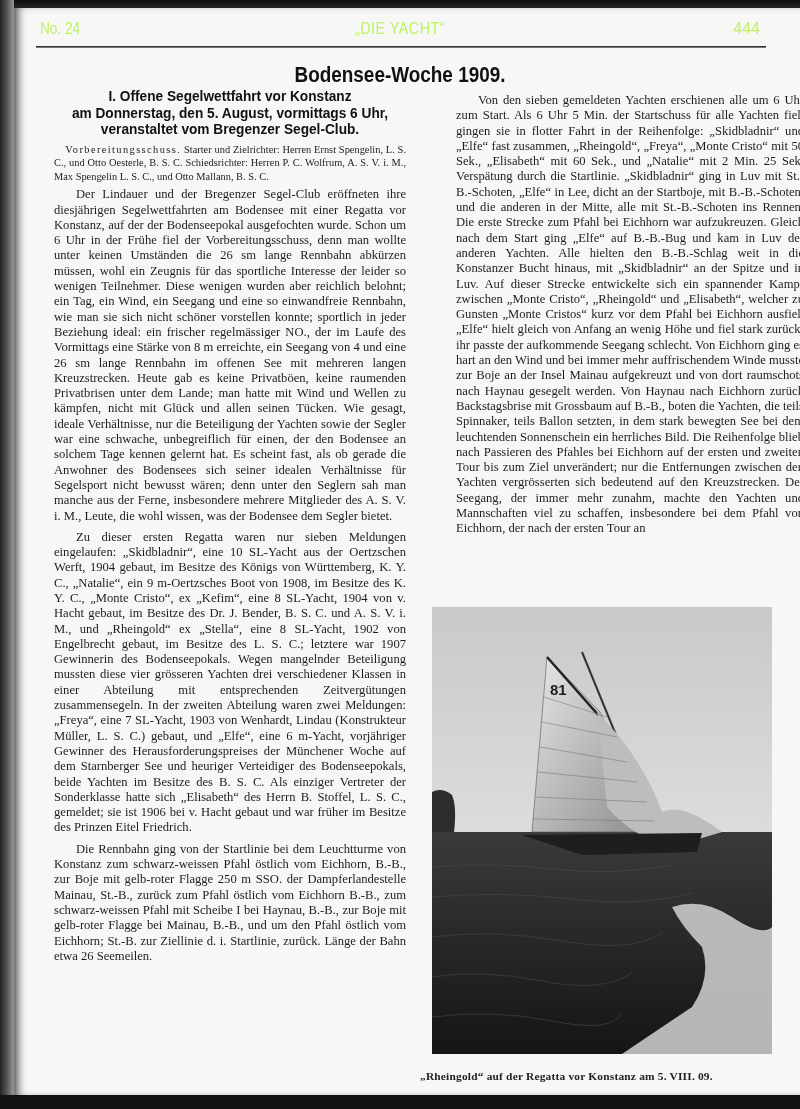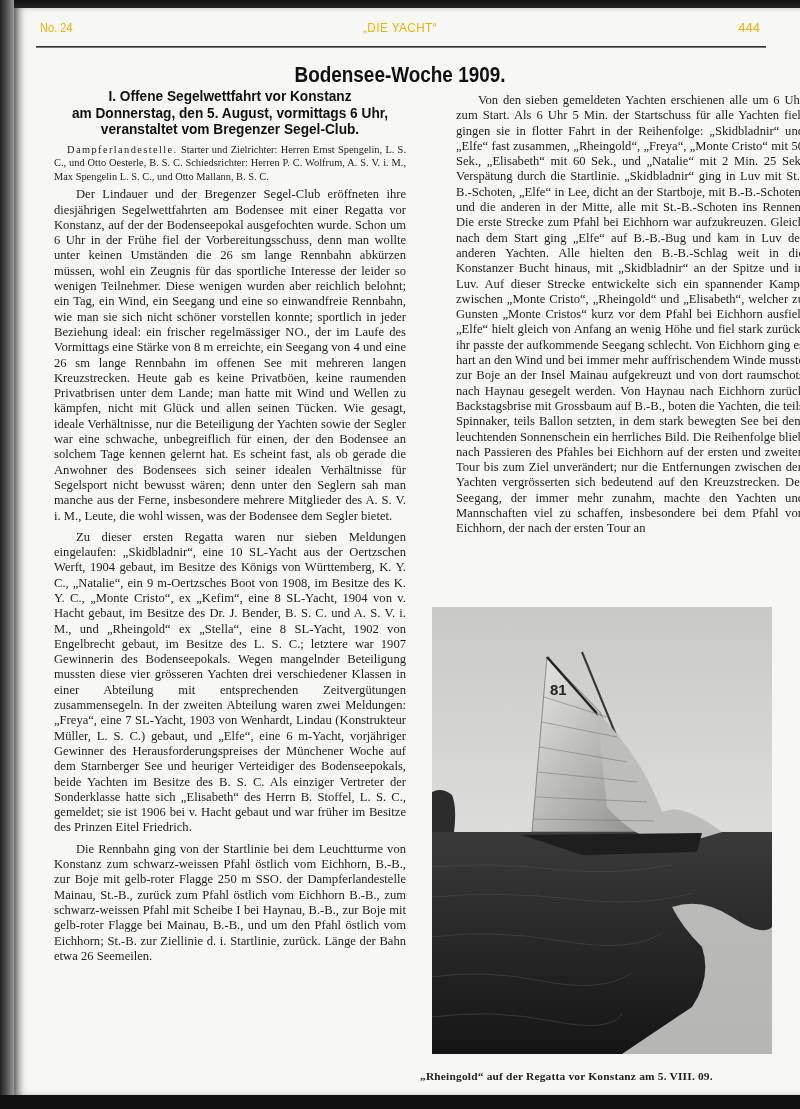--- a/index.html
+++ b/index.html
@@ -24,21 +24,21 @@
     position: absolute; left: 0; top: 1095px; width: 800px; height: 14px;
     background: #111;
   }
   .left-edge {
     position: absolute; left: 0; top: 0; width: 14px; height: 1109px;
     background: linear-gradient(90deg, #222 0%, #555 50%, #999 100%);
   }
   .running-head {
     position: absolute; top: 20px; left: 40px; width: 720px; height: 24px;
     font-family: "Liberation Sans", "DejaVu Sans", sans-serif;
-    font-size: 13px; color: #eab308;
+    font-size: 16px; color: #bef264;
   }
   .running-head .no { position: absolute; left: 0; top: 0; transform: scaleX(0.85); transform-origin: left; }
   .running-head .mag { position: absolute; left: 0; right: 0; text-align: center; top: 0; letter-spacing: 0.5px; transform: scaleX(0.9); }
   .running-head .pg { position: absolute; right: 0; top: 0; }
   .head-rule {
     position: absolute; top: 46px; left: 36px; width: 730px; height: 1px;
     background: #333; border-bottom: 0.5px solid #777;
   }
   .main-title {
     position: absolute; top: 62px; left: 0; width: 800px; text-align: center;
@@ -94,21 +94,21 @@
 
 <div class="main-title">Bodensee-Woche 1909.</div>
 
 <div class="col col-left">
   <div class="section-heading">
     <div>I. Offene Segelwettfahrt vor Konstanz</div>
     <div>am Donnerstag, den 5. August, vormittags 6 Uhr,</div>
     <div>veranstaltet vom Bregenzer Segel-Club.</div>
   </div>
   <p class="committee">
-    &nbsp;&nbsp;&nbsp;&nbsp;<span class="sp">Dampferlandestelle.</span>
+    &nbsp;&nbsp;&nbsp;&nbsp;<span class="sp">Vorbereitungsschuss.</span>
     <span>Starter und Zielrichter: Herren Ernst Spengelin, L. S. C., und Otto Oesterle, B. S. C. Schiedsrichter: Herren P. C. Wolfrum, A. S. V. i. M., Max Spengelin L. S. C., und Otto Mallann, B. S. C.</span>
   </p>
   <p class="para">Der Lindauer und der Bregenzer Segel-Club eröffneten ihre diesjährigen Segelwettfahrten am Bodensee mit einer Regatta vor Konstanz, auf der der Bodenseepokal ausgefochten wurde. Schon um 6 Uhr in der Frühe fiel der Vorbereitungsschuss, denn man wollte unter keinen Umständen die 26 sm lange Rennbahn abkürzen müssen, wohl ein Zeugnis für das sportliche Interesse der leider so wenigen Teilnehmer. Diese wenigen wurden aber reichlich belohnt; ein Tag, ein Wind, ein Seegang und eine so einwandfreie Rennbahn, wie man sie sich nicht schöner vorstellen konnte; sportlich in jeder Beziehung ideal: ein frischer regelmässiger NO., der im Laufe des Vormittags eine Stärke von 8 m erreichte, ein Seegang von 4 und eine 26 sm lange Rennbahn im offenen See mit mehreren langen Kreuzstrecken. Heute gab es keine Privatböen, keine raumenden Privatbrisen unter dem Lande; man hatte mit Wind und Wellen zu kämpfen, nicht mit Glück und allen seinen Tücken. Wie gesagt, ideale Verhältnisse, nur die Beteiligung der Yachten sowie der Segler war eine schwache, unbegreiflich für einen, der den Bodensee an solchem Tage kennen gelernt hat. Es scheint fast, als ob gerade die Anwohner des Bodensees sich seiner idealen Verhältnisse für Segelsport nicht bewusst wären; denn unter den Seglern sah man manche aus der Ferne, insbesondere mehrere Mitglieder des A. S. V. i. M., Leute, die wohl wissen, was der Bodensee dem Segler bietet.</p>
   <p class="para">Zu dieser ersten Regatta waren nur sieben Meldungen eingelaufen: „Skidbladnir“, eine 10 SL-Yacht aus der Oertzschen Werft, 1904 gebaut, im Besitze des Königs von Württemberg, K. Y. C., „Natalie“, ein 9 m-Oertzsches Boot von 1908, im Besitze des K. Y. C., „Monte Cristo“, ex „Kefim“, eine 8 SL-Yacht, 1904 von v. Hacht gebaut, im Besitze des Dr. J. Bender, B. S. C. und A. S. V. i. M., und „Rheingold“ ex „Stella“, eine 8 SL-Yacht, 1902 von Engelbrecht gebaut, im Besitze des L. S. C.; letztere war 1907 Gewinnerin des Bodenseepokals. Wegen mangelnder Beteiligung mussten diese vier grösseren Yachten drei verschiedener Klassen in einer Abteilung mit entsprechenden Zeitvergütungen zusammensegeln. In der zweiten Abteilung waren zwei Meldungen: „Freya“, eine 7 SL-Yacht, 1903 von Wenhardt, Lindau (Konstrukteur Müller, L. S. C.) gebaut, und „Elfe“, eine 6 m-Yacht, vorjähriger Gewinner des Herausforderungspreises der Münchener Woche auf dem Starnberger See und heuriger Verteidiger des Bodenseepokals, beide Yachten im Besitze des B. S. C. Als einziger Vertreter der Sonderklasse hatte sich „Elisabeth“ des Herrn B. Stoffel, L. S. C., gemeldet; sie ist 1906 bei v. Hacht gebaut und war früher im Besitze des Prinzen Eitel Friedrich.</p>
   <p class="para">Die Rennbahn ging von der Startlinie bei dem Leuchtturme von Konstanz zum schwarz-weissen Pfahl östlich vom Eichhorn, B.-B., zur Boje mit gelb-roter Flagge 250 m SSO. der Dampferlandestelle Mainau, St.-B., zurück zum Pfahl östlich vom Eichhorn B.-B., zum schwarz-weissen Pfahl mit Scheibe I bei Haynau, B.-B., zur Boje mit gelb-roter Flagge bei Mainau, B.-B., und um den Pfahl östlich vom Eichhorn; St.-B. zur Ziellinie d. i. Startlinie, zurück. Länge der Bahn etwa 26 Seemeilen.</p>
 </div>
 
 <div class="col col-right">
   <p class="para">Von den sieben gemeldeten Yachten erschienen alle um 6 Uhr zum Start. Als 6 Uhr 5 Min. der Startschuss für alle Yachten fiel, gingen sie in flotter Fahrt in der Reihenfolge: „Skidbladnir“ und „Elfe“ fast zusammen, „Rheingold“, „Freya“, „Monte Cristo“ mit 50 Sek., „Elisabeth“ mit 60 Sek., und „Natalie“ mit 2 Min. 25 Sek. Verspätung durch die Startlinie. „Skidbladnir“ ging in Luv mit St.-B.-Schoten, „Elfe“ in Lee, dicht an der Startboje, mit B.-B.-Schoten, und die anderen in der Mitte, alle mit St.-B.-Schoten ins Rennen. Die erste Strecke zum Pfahl bei Eichhorn war aufzukreuzen. Gleich nach dem Start ging „Elfe“ auf B.-B.-Bug und kam in Luv der anderen Yachten. Alle hielten den B.-B.-Schlag weit in die Konstanzer Bucht hinaus, mit „Skidbladnir“ an der Spitze und in Luv. Auf dieser Strecke entwickelte sich ein spannender Kampf zwischen „Monte Cristo“, „Rheingold“ und „Elisabeth“, welcher zu Gunsten „Monte Cristos“ kurz vor dem Pfahl bei Eichhorn ausfiel. „Elfe“ hielt gleich von Anfang an wenig Höhe und fiel stark zurück; ihr passte der aufkommende Seegang schlecht. Von Eichhorn ging es hart an den Wind und bei immer mehr auffrischendem Winde musste zur Boje an der Insel Mainau aufgekreuzt und von dort raumschots nach Haynau gesegelt werden. Von Haynau nach Eichhorn zurück Backstagsbrise mit Grossbaum auf B.-B., boten die Yachten, die teils Spinnaker, teils Ballon setzten, in dem stark bewegten See bei dem leuchtenden Sonnenschein ein herrliches Bild. Die Reihenfolge blieb nach Passieren des Pfahles bei Eichhorn auf der ersten und zweiten Tour bis zum Ziel unverändert; nur die Entfernungen zwischen den Yachten vergrösserten sich bedeutend auf den Kreuzstrecken. Der Seegang, der immer mehr zunahm, machte den Yachten und Mannschaften viel zu schaffen, insbesondere bei dem Pfahl von Eichhorn, der nach der ersten Tour an</p>
 </div>

